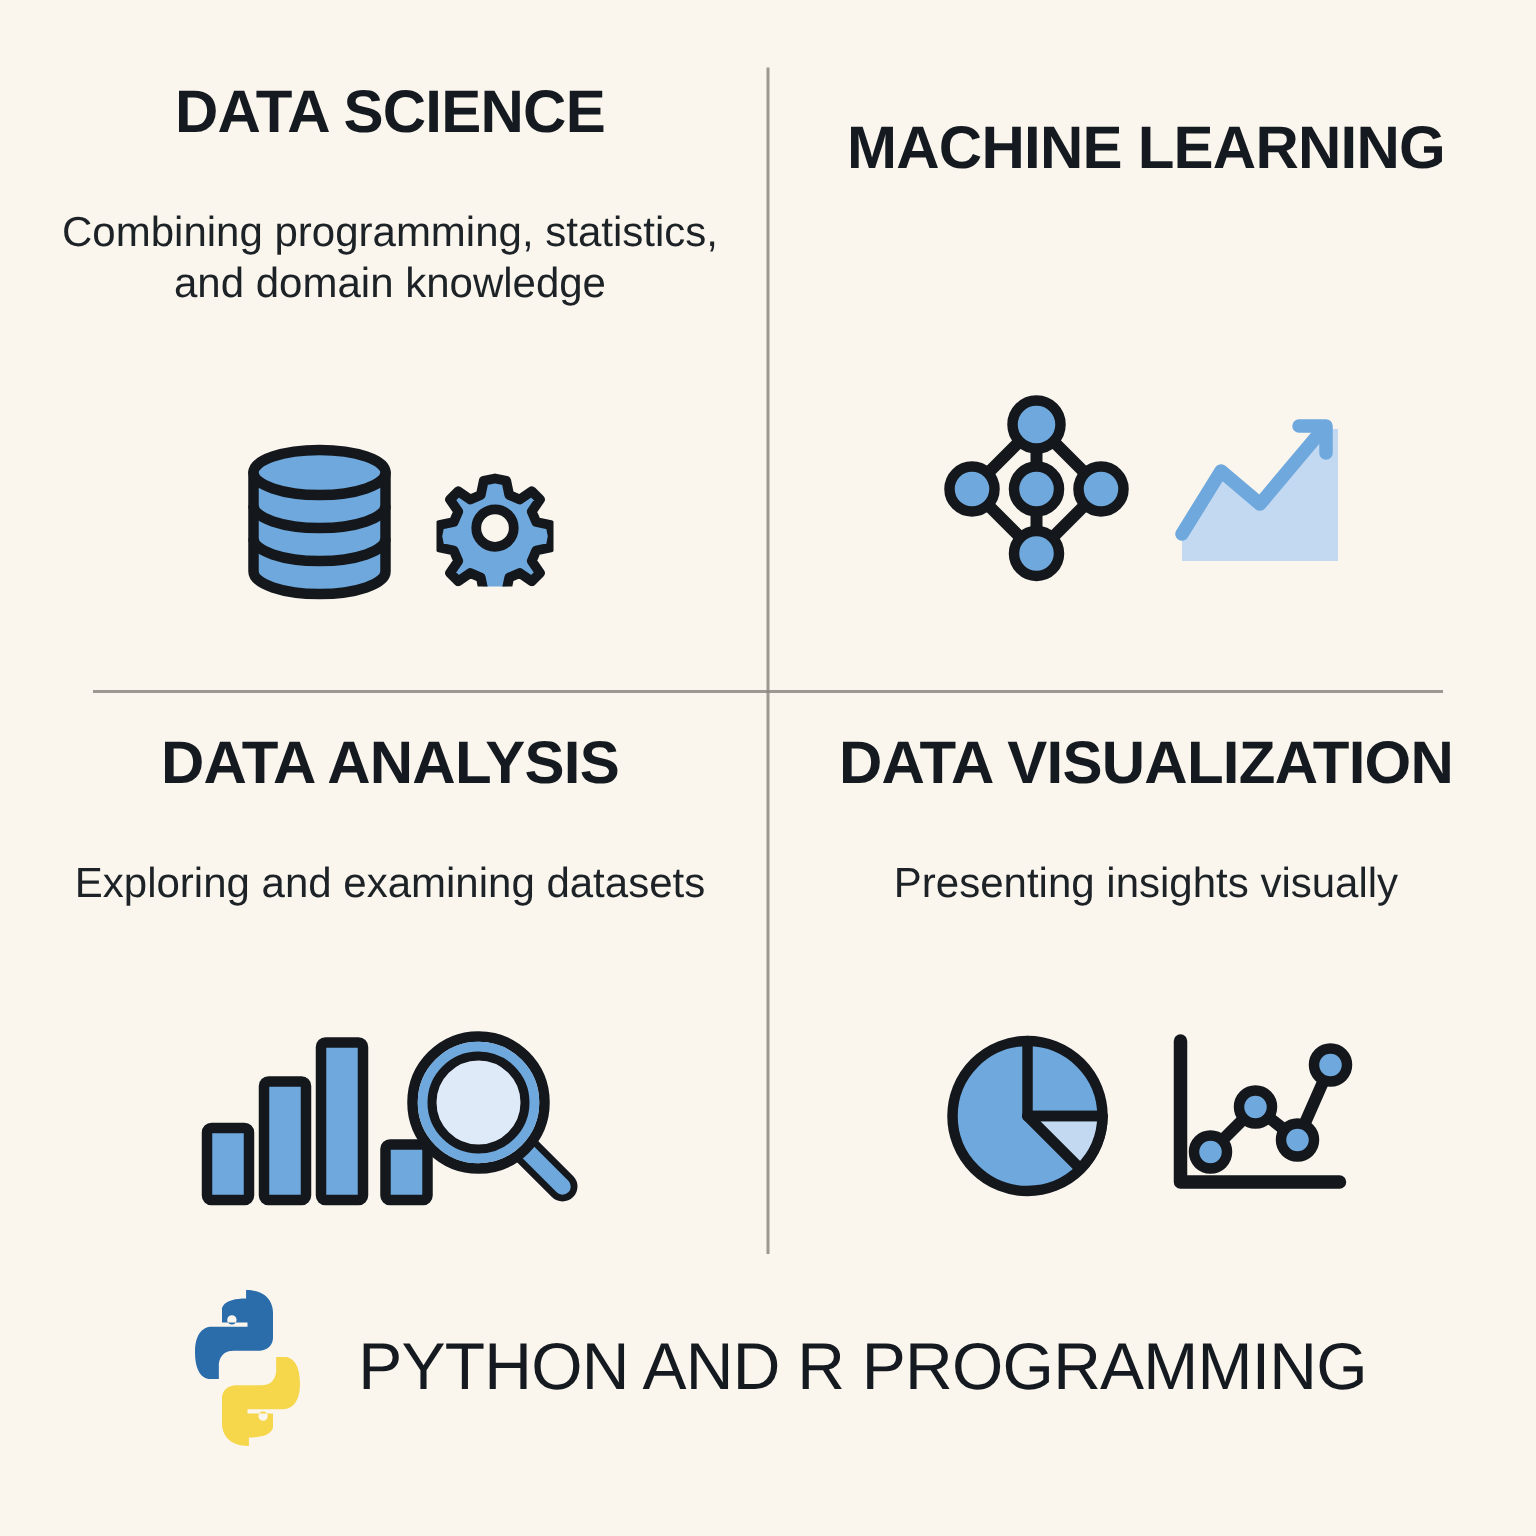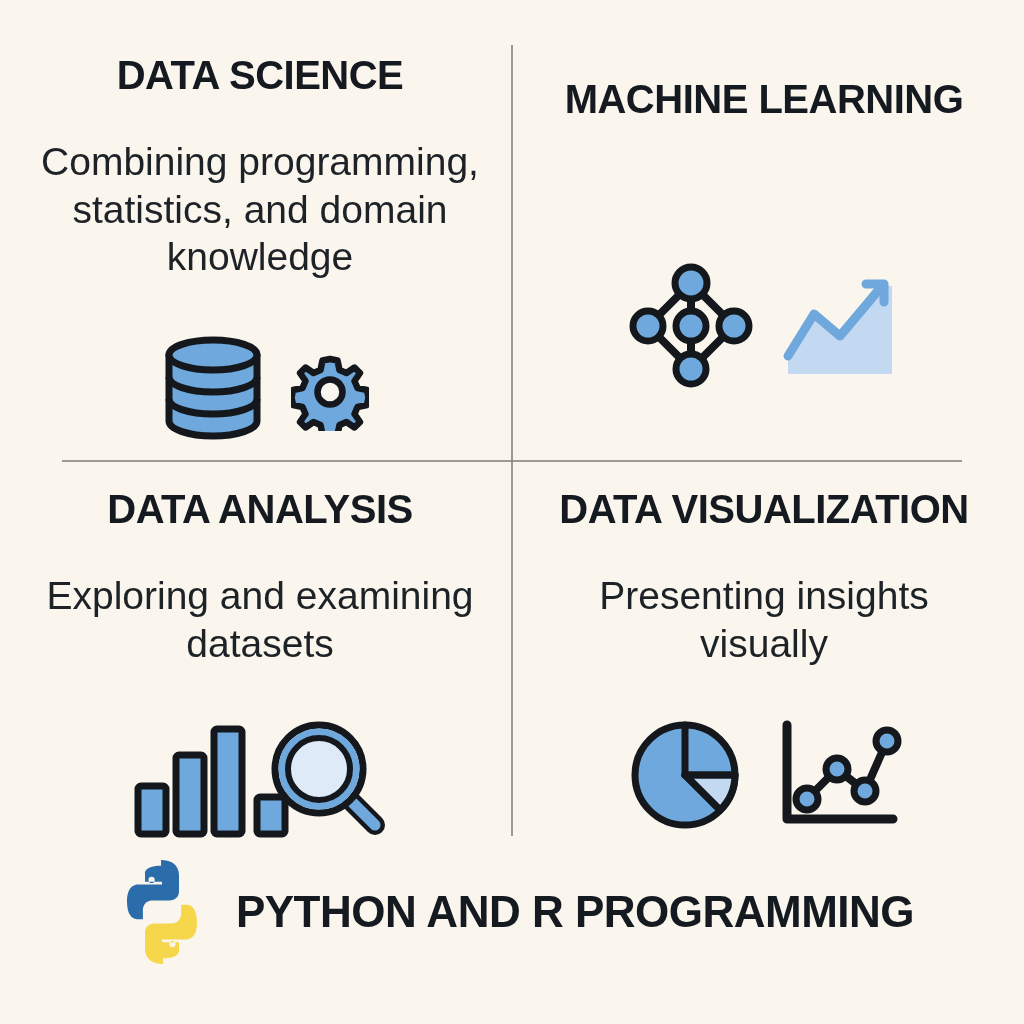--- a/index.html
+++ b/index.html
@@ -57,21 +57,21 @@
   .q-title {
     font-size: 40px;
     font-weight: bold;
     color: #151a20;
     letter-spacing: -0.5px;
     line-height: 1.15;
     margin: 0 0 8px 0;
     width: 100%;
   }
   .q-sub {
-    font-size: 39px;
+    font-size: 28px;
     font-weight: normal;
     color: #1d2227;
     line-height: 1.22;
     margin: 0;
     width: 100%;
   }
   .q-icons {
     margin-top: 14px;
     display: flex;
     align-items: center;
@@ -87,21 +87,21 @@
     top: 852px;
     width: 1024px;
     height: 120px;
     display: flex;
     align-items: center;
     justify-content: center;
     gap: 22px;
   }
   #banner-text {
     font-size: 44px;
-    font-weight: bold;
+    font-weight: normal;
     color: #151a20;
     letter-spacing: -0.5px;
     white-space: nowrap;
   }
   .py-logo { display: block; }
 </style>
 </head>
 <body>
 
 <div id="canvas">

